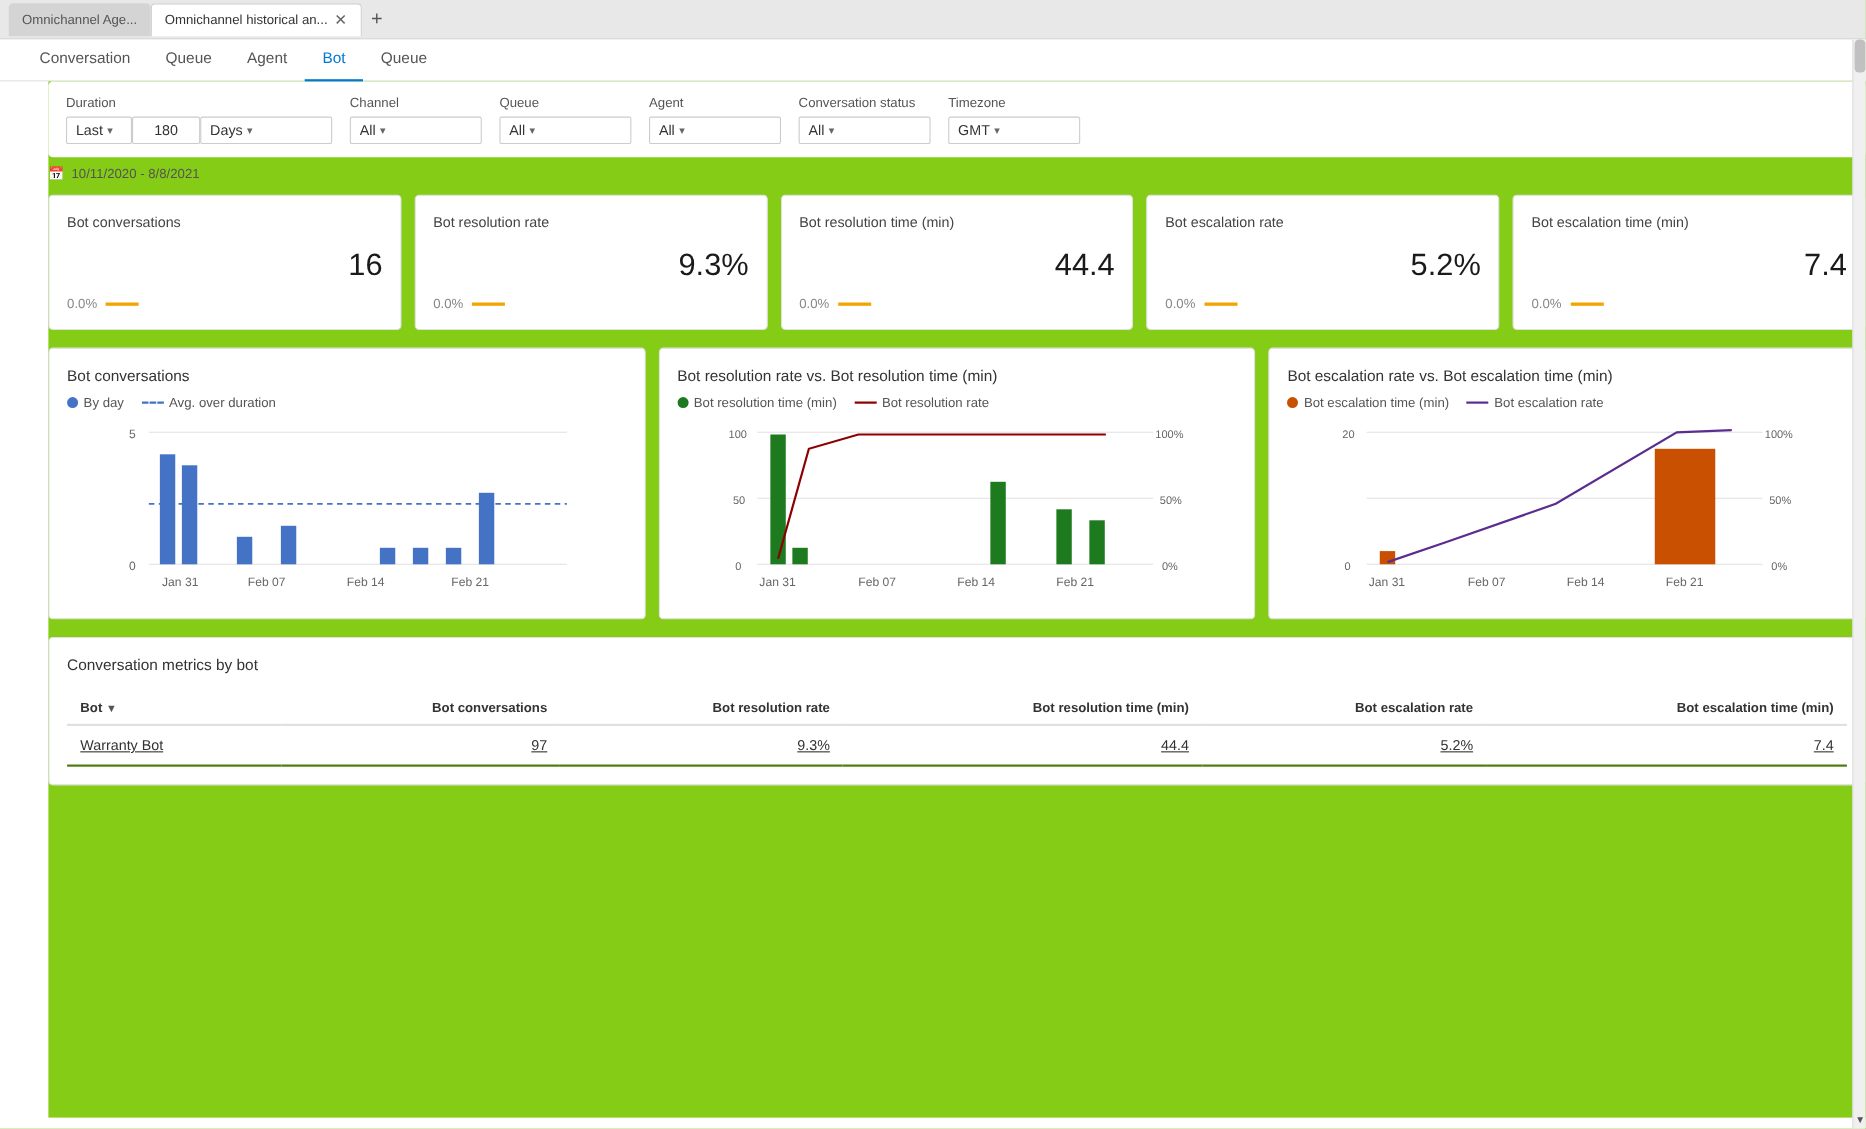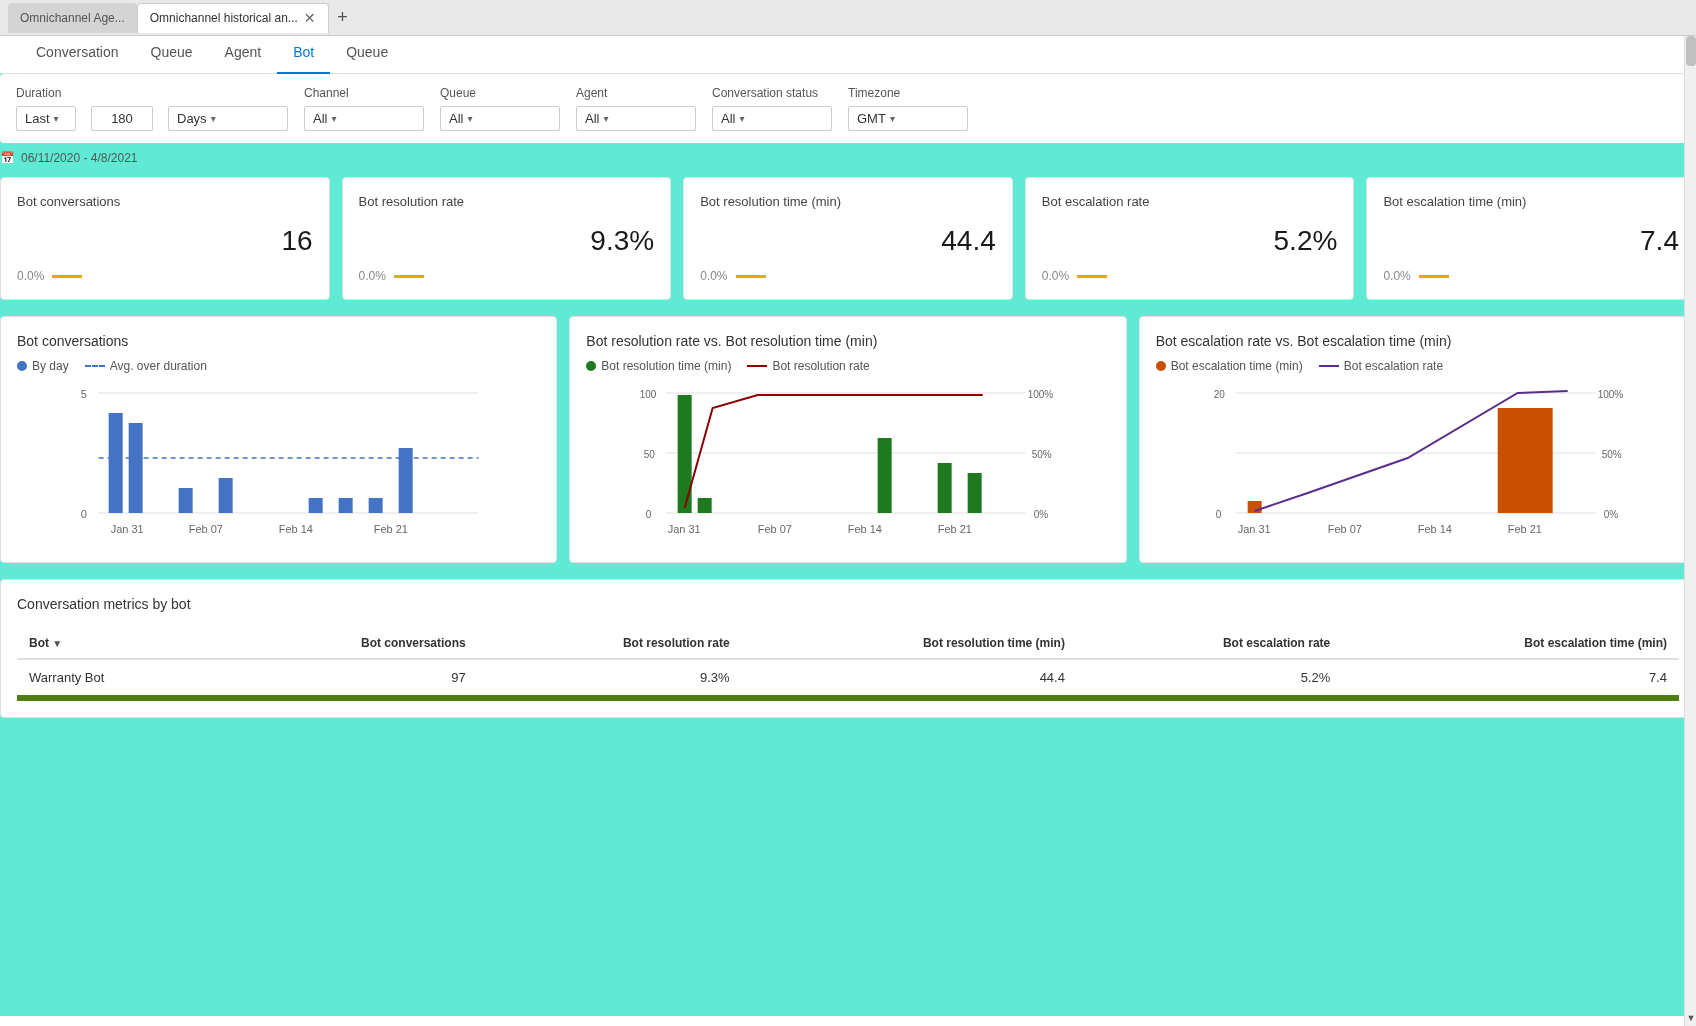--- a/index.html
+++ b/index.html
@@ -78,22 +78,23 @@
       text-align: center;
     }
     .nav-tab.active {
       color: #0078d4;
       border-bottom: 2px solid #0078d4;
       font-weight: 500;
     }
     
     
     .content {
-      background: #5eead4;
+      background: #84cc16;
       min-height: calc(1026px - 36px - 48px);
+      margin-left: 44px;
     }
     
     
     .filters-row {
       display: flex;
       gap: 16px;
       align-items: flex-start;
       margin-bottom: 8px;
       background: white;
       padding: 12px 16px;
@@ -104,21 +105,21 @@
       flex-direction: column;
       gap: 6px;
     }
     .filter-label {
       font-size: 12px;
       color: #555;
       font-weight: 500;
     }
     .filter-controls {
       display: flex;
-      gap: 15px;
+      gap: 0;
       align-items: flex-end;
     }
     .filter-select {
       border: 1px solid #ccc;
       background: white;
       padding: 4px 8px;
       border-radius: 2px;
       font-size: 13px;
       cursor: pointer;
       display: flex;
@@ -256,21 +257,22 @@
       font-size: 12px;
       font-weight: 600;
       color: #333;
       padding: 8px 12px;
       border-bottom: 2px solid #e0e0e0;
     }
     .data-table td {
       padding: 10px 12px;
       font-size: 13px;
       color: #333;
-      border-bottom: 6px solid #4d7c0f;
+      border-bottom: 2px solid #4d7c0f;
+      text-decoration: underline;
     }
     .data-table th:not(:first-child),
     .data-table td:not(:first-child) {
       text-align: right;
     }
     .sort-arrow { font-size: 10px; color: #555; }
     
     
     .scrollbar {
       position: absolute;
@@ -399,21 +401,21 @@
         <span class="filter-label">Timezone</span>
         <div class="filter-select filter-select-wide">
           <span>GMT</span>
           <span class="chevron-down">▾</span>
         </div>
       </div>
     </div>
 
     <div class="date-range">
       <span>📅</span>
-      <span>06/11/2020 - 4/8/2021</span>
+      <span>10/11/2020 - 8/8/2021</span>
     </div>
 
     <div class="kpi-row">
       <div class="kpi-card">
         <div class="kpi-title">Bot conversations</div>
         <div class="kpi-value">16</div>
         <div class="kpi-footer">
           <span class="kpi-delta">0.0%</span>
           <span class="kpi-bar"></span>
         </div>

